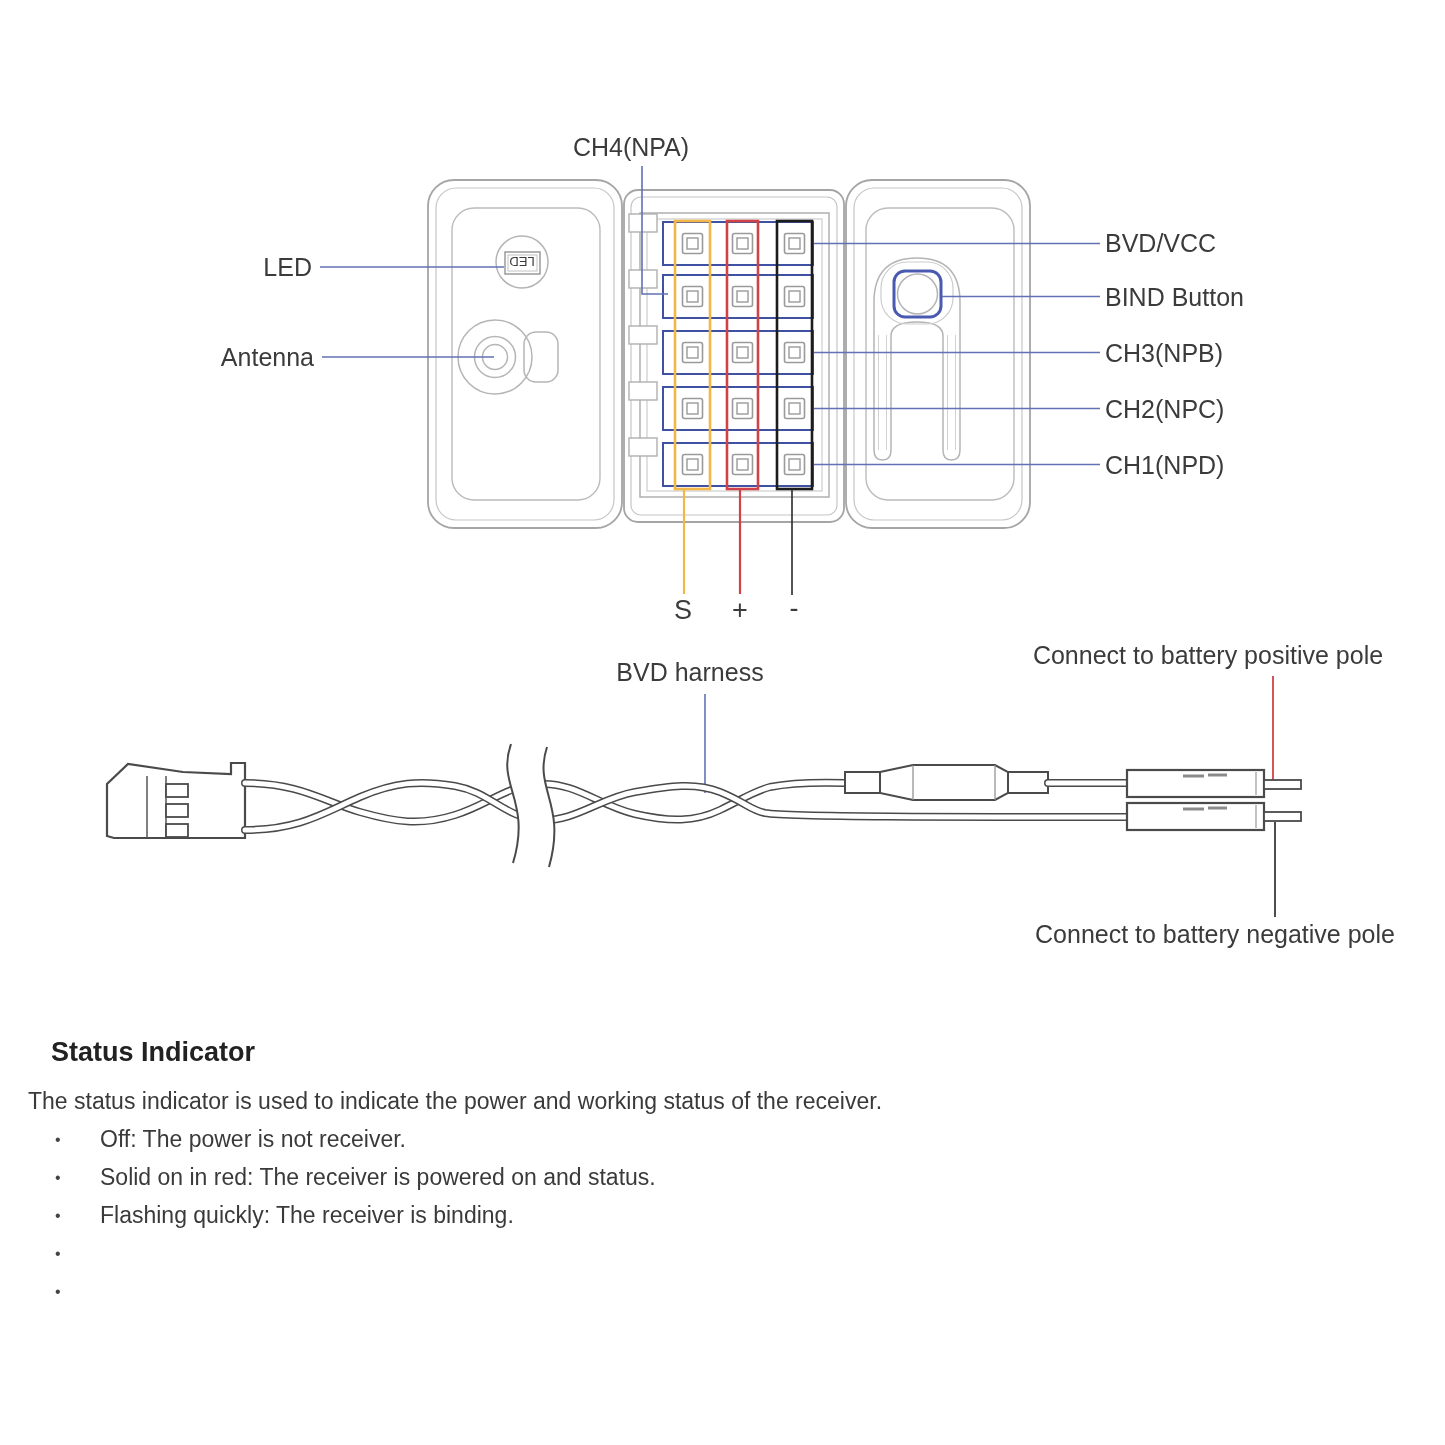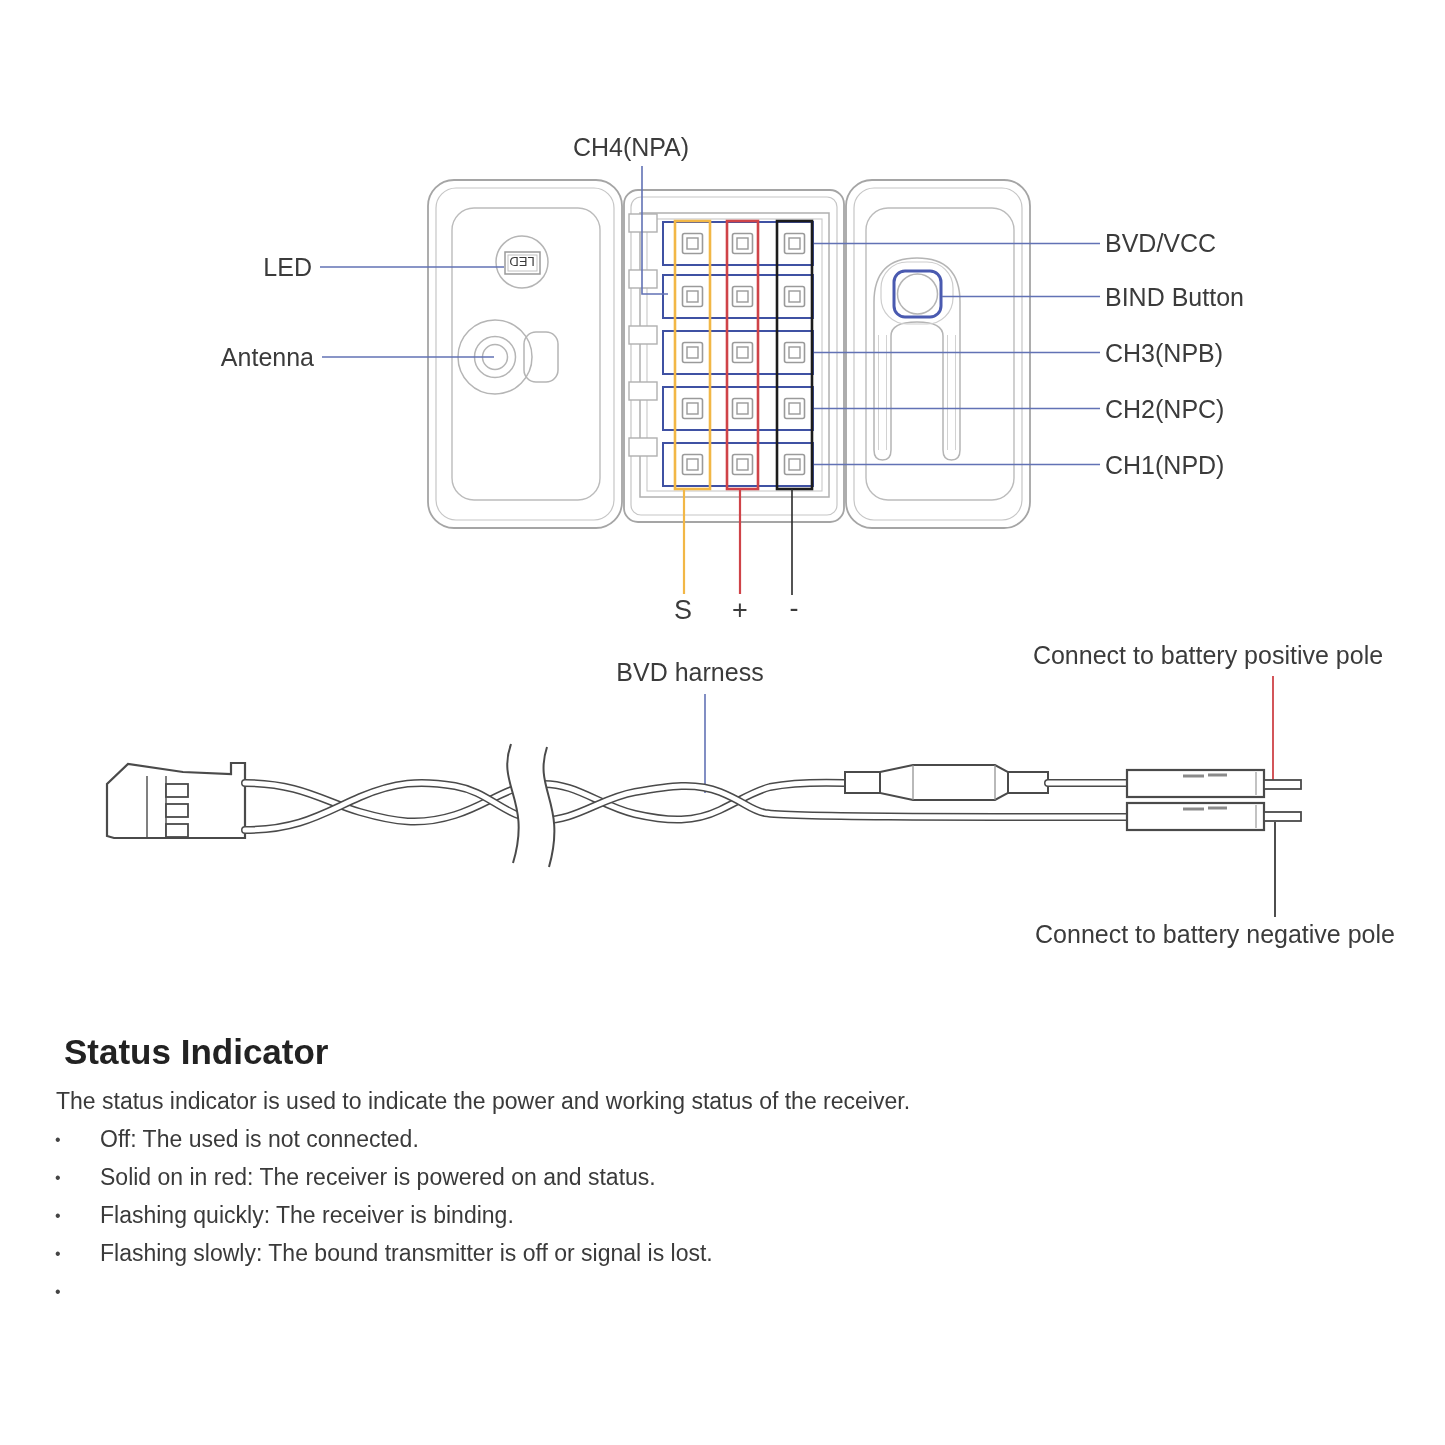--- a/index.html
+++ b/index.html
@@ -1,21 +1,21 @@
 <!DOCTYPE html>
 <html><head>
 <meta charset="utf-8">
 <style>
   html,body{margin:0;padding:0;background:#fff;}
   #page{position:relative;width:1445px;height:1445px;background:#ffffff;overflow:hidden;
         font-family:"Liberation Sans", sans-serif;color:#3b3b3b;}
   svg text{font-family:"Liberation Sans", sans-serif;fill:#3b3b3b;}
   .status{position:absolute;left:0;top:1036px;right:40px;}
-  .status h2{margin:0 0 0 64px;font-size:35px;line-height:32px;font-weight:bold;color:#222;}
-  .status p{margin:20px 0 0 56px;font-size:23px;line-height:26px;color:#3a3a3a;}
+  .status h2{margin:0 0 0 51px;font-size:27px;line-height:32px;font-weight:bold;color:#222;}
+  .status p{margin:20px 0 0 28px;font-size:23px;line-height:26px;color:#3a3a3a;}
   .status ul{margin:6px 0 0 0;padding:0;list-style:none;}
   .status li{display:flex;margin-top:13px;font-size:23px;line-height:25px;color:#3a3a3a;}
   .status li .dot{width:45px;padding-left:55px;font-size:16px;color:#444;flex:none;}
 </style>
 </head>
 <body>
 
 <div id="page">
 
 <svg width="1445" height="1010" viewBox="0 0 1445 1010">
@@ -196,33 +196,32 @@
   </g>
 </svg>
 
 
 <div class="status">
   <h2>Status Indicator</h2>
   <p>The status indicator is used to indicate the power and working status of the receiver.</p>
   <ul>
     <li>
           <span class="dot">•</span>
-          <span>Off: The used is not connected.</span>
+          <span>Off: The power is not receiver.</span>
         </li>
     <li>
           <span class="dot">•</span>
           <span>Solid on in red: The receiver is powered on and status.</span>
         </li>
     <li>
           <span class="dot">•</span>
           <span>Flashing quickly: The receiver is binding.</span>
         </li>
     <li>
           <span class="dot">•</span>
-          <span>Flashing slowly: The bound transmitter is off or signal is lost.</span>
         </li>
     <li>
           <span class="dot">•</span>
         </li>
   </ul>
 </div>
 
 </div>
 
 </body></html>

